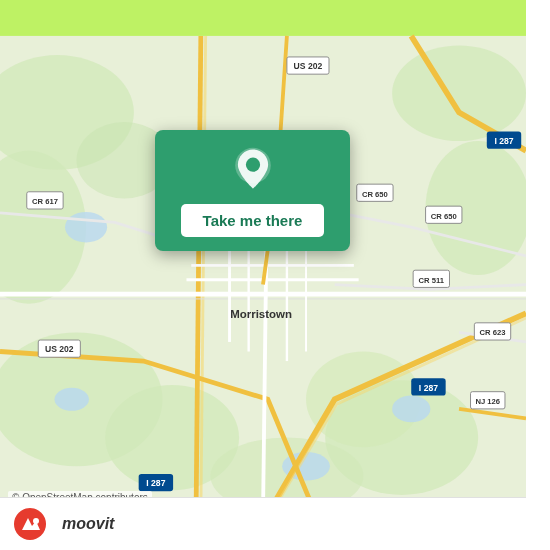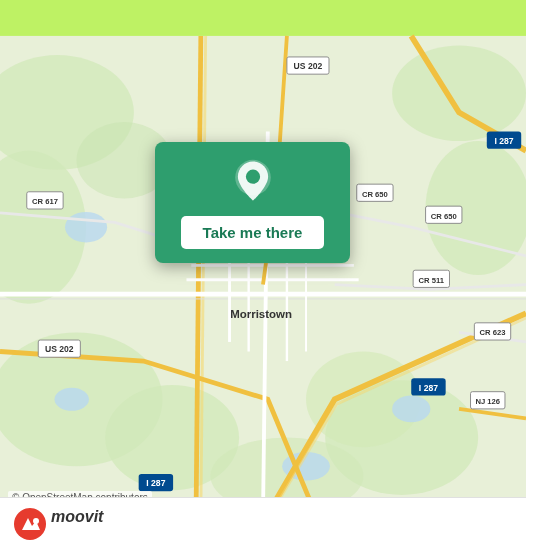--- a/index.html
+++ b/index.html
@@ -24,21 +24,21 @@
     #map-bg {
       width: 100%;
       height: 100%;
       position: absolute;
       top: 0; left: 0;
     }
 
     
     #location-card {
       position: absolute;
-      top: 142px;
+      top: 130px;
       left: 155px;
       width: 195px;
       background: #2e9e6e;
       border-radius: 8px;
       display: flex;
       flex-direction: column;
       align-items: center;
       padding: 16px 20px 14px;
       box-shadow: 0 4px 16px rgba(0,0,0,0.35);
       z-index: 10;
@@ -78,22 +78,22 @@
     }
 
     #location-name {
       font-size: 14px;
       font-weight: 500;
       color: #222;
     }
 
     #moovit-logo {
       display: flex;
-      align-items: flex-start;
-      gap: 5px;
+      align-items: center;
+      gap: 16px;
     }
 
     #moovit-logo-icon {
       width: 32px;
       height: 32px;
     }
 
     #moovit-text {
       font-size: 16px;
       font-weight: 700;

